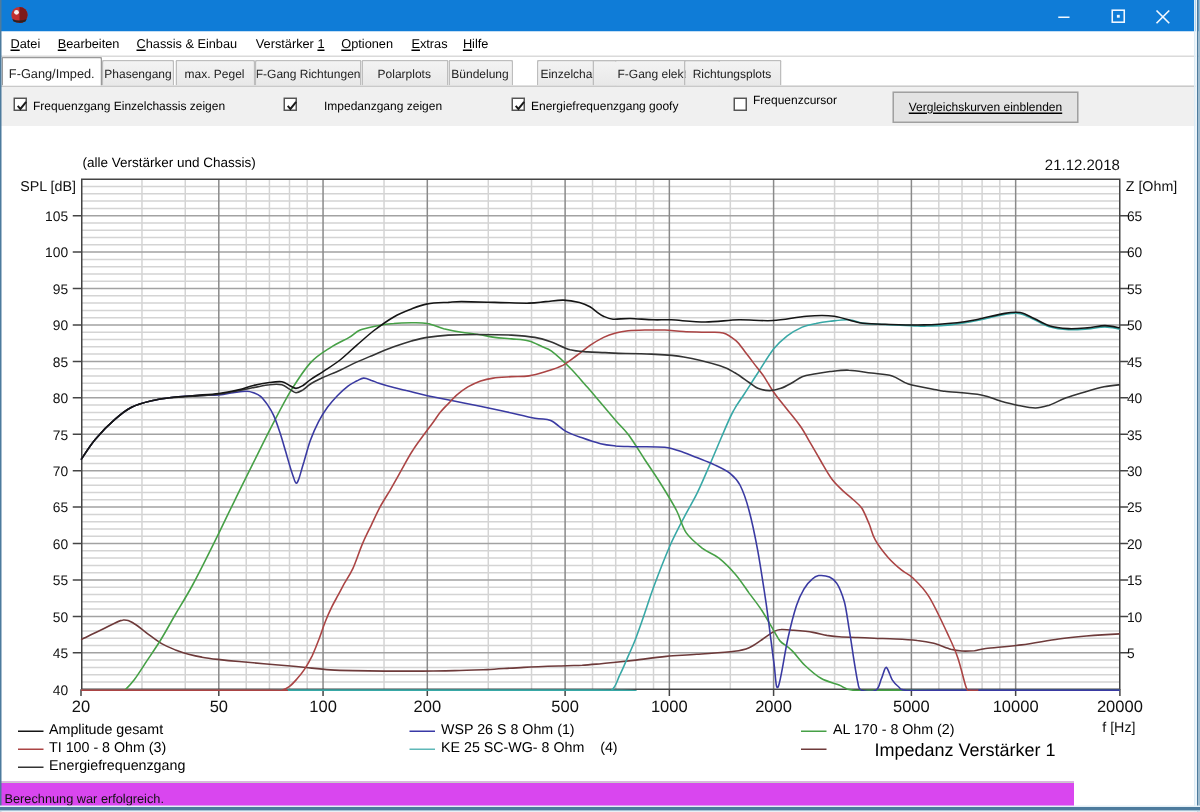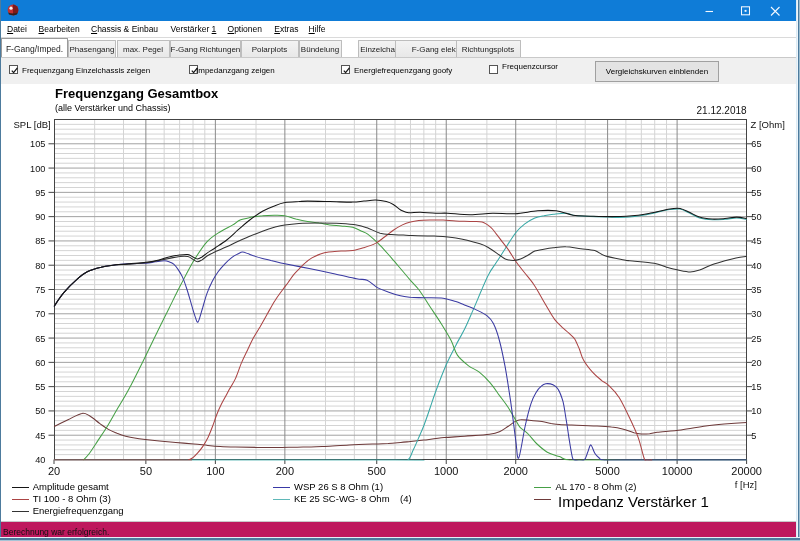--- a/index.html
+++ b/index.html
@@ -9,23 +9,23 @@
 .titletext { position:absolute; left:24px; top:5px; font-size:8.8px; white-space:nowrap; }
 .menubar { position:absolute; left:0; top:21px; width:800px; height:17px; background:#fff; font-size:8.5px; color:#000; border-bottom:1px solid #dadada; }
 .tabrow { position:absolute; left:0; top:38px; width:798px; height:19px; background:#fff; }
 .tab { position:absolute; top:2px; height:17px; background:linear-gradient(#f3f3f3,#e8e8e8);
         border:1px solid #bdbdbd; border-bottom:none; border-radius:1px 1px 0 0;
         font-size:8px; color:#222; text-align:center; padding-top:4px; white-space:nowrap; overflow:hidden; }
 .tab.on { top:0; height:19px; background:#fff; font-size:8.5px; padding-top:5px; z-index:2; border-color:#9a9a9a; }
 .checkrow { position:absolute; left:0; top:57px; width:798px; height:27px; background:#f0f0f0;
              border-top:1px solid #c9c9c9; font-size:8px; color:#000; }
 .btn { position:absolute; left:595px; top:3px; width:124px; height:21px; background:#e3e3e3;
-        border:1px solid #a0a0a0; font-size:8px; text-align:center; padding-top:5px; }
+        border:1px solid #a0a0a0; font-size:8px; text-align:center; padding-top:5px;text-decoration:underline; }
 .content { position:absolute; left:0; top:84px; width:798px; height:437px; background:#fff; }
-.statusbar { position:absolute; left:0; top:521px; width:800px; height:19px; background:#be185d;
+.statusbar { position:absolute; left:0; top:521px; width:716px; height:19px; background:#d946ef;
               border-top:1px solid #c9c9c9; font-size:8.5px; color:#111; }
 </style></head>
 <body>
 <div class="edge" style="left:0"></div>
 <div class="edge" style="left:798px"></div>
 <div class="edge" style="left:796px;background:#dcebf5"></div>
 <div class="edge" style="left:797px;background:#eef5fa"></div>
 <div class="edge" style="left:799px;background:#9cbccf"></div>
 <div style="position:absolute;left:0;top:537px;width:800px;height:1px;background:#e4f0f7;z-index:9"></div>
 <div style="position:absolute;left:0;top:538px;width:800px;height:2px;background:#4d7b9d;z-index:9"></div>
@@ -69,33 +69,32 @@
       <svg width="9" height="9" viewBox="0 0 9 9" style="position:absolute;left:-0.5px;top:-0.5px">
         <path d="M1.8 4.6 L3.6 6.6 L7.4 1.9" stroke="#1a1a1a" stroke-width="1.3" fill="none"></path>
       </svg>
     </div>
     <span style="position:absolute;left:22px;top:8px">Frequenzgang Einzelchassis zeigen</span>
     <div style="position:absolute;left:189px;top:7px;width:9px;height:9px;background:#fff;border:1px solid #555">
       <svg width="9" height="9" viewBox="0 0 9 9" style="position:absolute;left:-0.5px;top:-0.5px">
         <path d="M1.8 4.6 L3.6 6.6 L7.4 1.9" stroke="#1a1a1a" stroke-width="1.3" fill="none"></path>
       </svg>
     </div>
-    <span style="position:absolute;left:196px;top:8px">Impedanzgang zeigen</span>
+    <span style="position:absolute;left:216px;top:8px">Impedanzgang zeigen</span>
     <div style="position:absolute;left:341px;top:7px;width:9px;height:9px;background:#fff;border:1px solid #555">
       <svg width="9" height="9" viewBox="0 0 9 9" style="position:absolute;left:-0.5px;top:-0.5px">
         <path d="M1.8 4.6 L3.6 6.6 L7.4 1.9" stroke="#1a1a1a" stroke-width="1.3" fill="none"></path>
       </svg>
     </div>
     <span style="position:absolute;left:354px;top:8px">Energiefrequenzgang goofy</span>
     <div style="position:absolute;left:489px;top:7px;width:9px;height:9px;background:#fff;border:1px solid #555"></div>
     <span style="position:absolute;left:502px;top:4px">Frequenzcursor</span>
     <div class="btn">Vergleichskurven einblenden</div>
   </div>
 <div class="content">
-  <div style="position:absolute;left:55px;top:2px;font-size:13px;font-weight:bold;color:#000">Frequenzgang Gesamtbox</div>
   <div style="position:absolute;left:55px;top:19px;font-size:9px;color:#000">(alle Verstärker und Chassis)</div>
 </div>
 <svg width="800" height="437" viewBox="0 0 800 437" style="position:absolute;left:0;top:84px">
 <defs>
       <clipPath id="pc">
         <rect x="53.5" y="35.00" width="693.60" height="341.60"></rect>
       </clipPath>
     </defs>
 <path d="M54,370.64 H746.6 M54,365.79 H746.6 M54,360.93 H746.6 M54,356.07 H746.6 M54,346.36 H746.6 M54,341.50 H746.6 M54,336.64 H746.6 M54,331.79 H746.6 M54,322.07 H746.6 M54,317.21 H746.6 M54,312.36 H746.6 M54,307.50 H746.6 M54,297.79 H746.6 M54,292.93 H746.6 M54,288.07 H746.6 M54,283.21 H746.6 M54,273.50 H746.6 M54,268.64 H746.6 M54,263.79 H746.6 M54,258.93 H746.6 M54,249.21 H746.6 M54,244.36 H746.6 M54,239.50 H746.6 M54,234.64 H746.6 M54,224.93 H746.6 M54,220.07 H746.6 M54,215.21 H746.6 M54,210.36 H746.6 M54,200.64 H746.6 M54,195.79 H746.6 M54,190.93 H746.6 M54,186.07 H746.6 M54,176.36 H746.6 M54,171.50 H746.6 M54,166.64 H746.6 M54,161.79 H746.6 M54,152.07 H746.6 M54,147.21 H746.6 M54,142.36 H746.6 M54,137.50 H746.6 M54,127.79 H746.6 M54,122.93 H746.6 M54,118.07 H746.6 M54,113.21 H746.6 M54,103.50 H746.6 M54,98.64 H746.6 M54,93.79 H746.6 M54,88.93 H746.6 M54,79.21 H746.6 M54,74.36 H746.6 M54,69.50 H746.6 M54,64.64 H746.6 M54,54.93 H746.6 M54,50.07 H746.6 M54,45.21 H746.6 M54,40.36 H746.6" stroke="#d4d4d4" fill="none"></path>
 <path d="M94.65,35.50 V375.50 M123.50,35.50 V375.50 M164.15,35.50 V375.50 M179.61,35.50 V375.50 M193.00,35.50 V375.50 M204.80,35.50 V375.50 M256.02,35.50 V375.50 M325.52,35.50 V375.50 M354.36,35.50 V375.50 M395.02,35.50 V375.50 M410.47,35.50 V375.50 M423.86,35.50 V375.50 M435.67,35.50 V375.50 M486.89,35.50 V375.50 M556.39,35.50 V375.50 M585.23,35.50 V375.50 M625.88,35.50 V375.50 M641.34,35.50 V375.50 M654.73,35.50 V375.50 M666.54,35.50 V375.50" stroke="#d4d4d4" fill="none"></path>
@@ -158,16 +157,16 @@
 <div style="position:absolute;left:32.7px;top:493px;font-size:9.5px">TI 100 - 8 Ohm (3)</div>
 <div style="position:absolute;left:11.5px;top:511.4px;width:17px;height:1px;background:#333333"></div>
 <div style="position:absolute;left:32.7px;top:505px;font-size:9.5px">Energiefrequenzgang</div>
 <div style="position:absolute;left:273px;top:487.4px;width:17px;height:1px;background:#3939a6"></div>
 <div style="position:absolute;left:294px;top:481px;font-size:9.5px">WSP 26 S 8 Ohm (1)</div>
 <div style="position:absolute;left:273px;top:499.4px;width:17px;height:1px;background:#5fb8b8"></div>
 <div style="position:absolute;left:294px;top:493px;font-size:9.5px">KE 25 SC-WG- 8 Ohm&nbsp;&nbsp;&nbsp;&nbsp;(4)</div>
 <div style="position:absolute;left:533.5px;top:487.4px;width:17px;height:1px;background:#46a046"></div>
 <div style="position:absolute;left:555.4px;top:481px;font-size:9.5px">AL 170 - 8 Ohm (2)</div>
 <div style="position:absolute;left:533.5px;top:499.4px;width:17px;height:1px;background:#6e3a3a"></div>
-<div style="position:absolute;left:558px;top:493px;font-size:15px">Impedanz Verstärker 1</div>
+<div style="position:absolute;left:583px;top:493px;font-size:12px">Impedanz Verstärker 1</div>
 <div class="statusbar">
     <div style="position:absolute;left:3px;top:5px">Berechnung war erfolgreich.</div>
   </div>
 
 </body></html>

